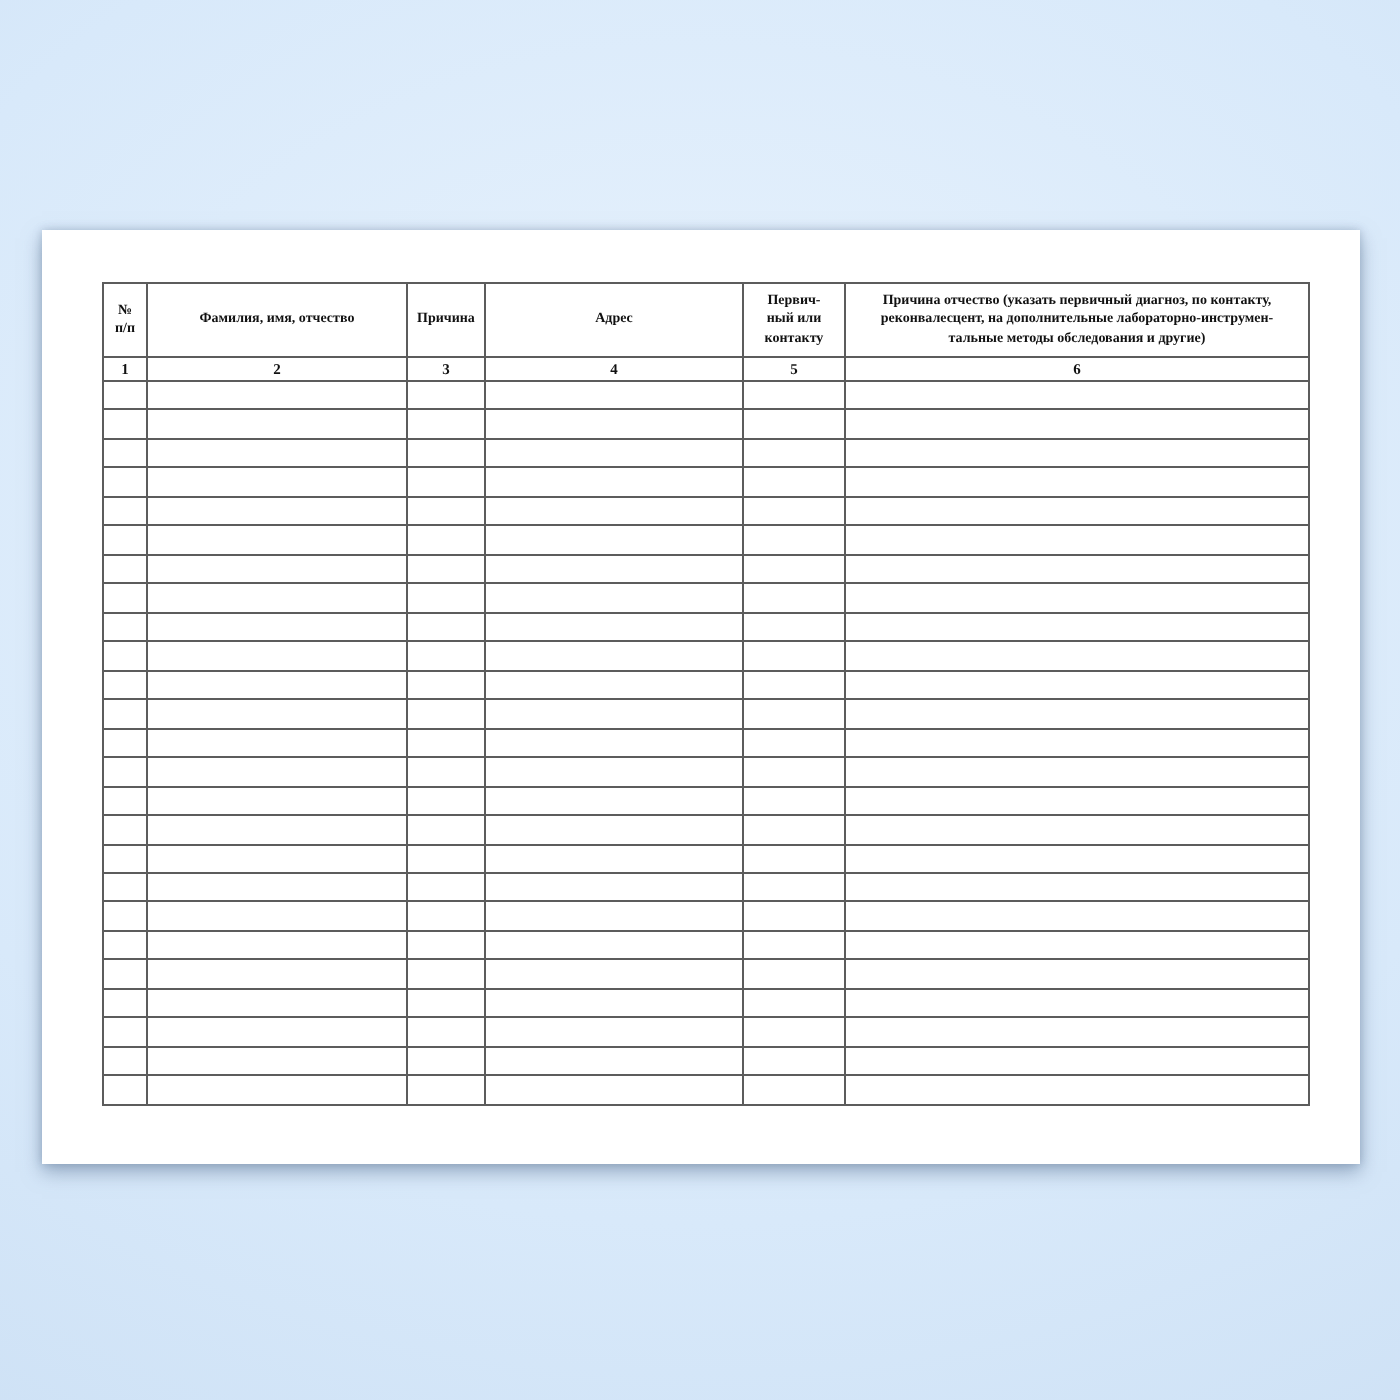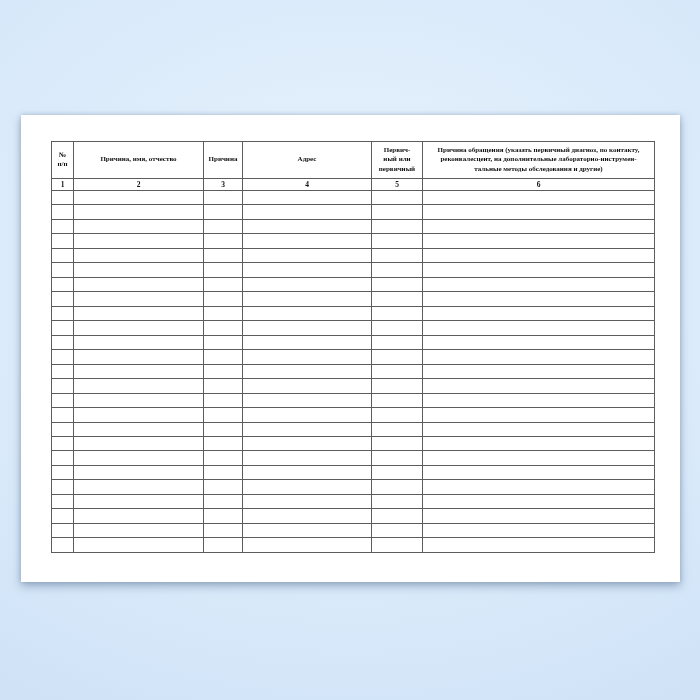--- a/index.html
+++ b/index.html
@@ -74,27 +74,27 @@
           <col style="width: 130px;">
           <col style="width: 39px;">
           <col style="width: 129px;">
           <col style="width: 51px;">
           <col style="width: 232px;">
         </colgroup>
         <thead>
           <tr class="header-row">
             <th>№
 п/п</th>
-            <th>Причина, имя, отчество</th>
+            <th>Фамилия, имя, отчество</th>
             <th>Причина</th>
             <th>Адрес</th>
             <th>Первич-
 ный или
-первичный</th>
-            <th>Причина обращения (указать первичный диагноз, по контакту,
+контакту</th>
+            <th>Причина отчество (указать первичный диагноз, по контакту,
 реконвалесцент, на дополнительные лабораторно-инструмен-
 тальные методы обследования и другие)</th>
           </tr>
           <tr class="numbers-row">
             <td>1</td>
             <td>2</td>
             <td>3</td>
             <td>4</td>
             <td>5</td>
             <td>6</td>

